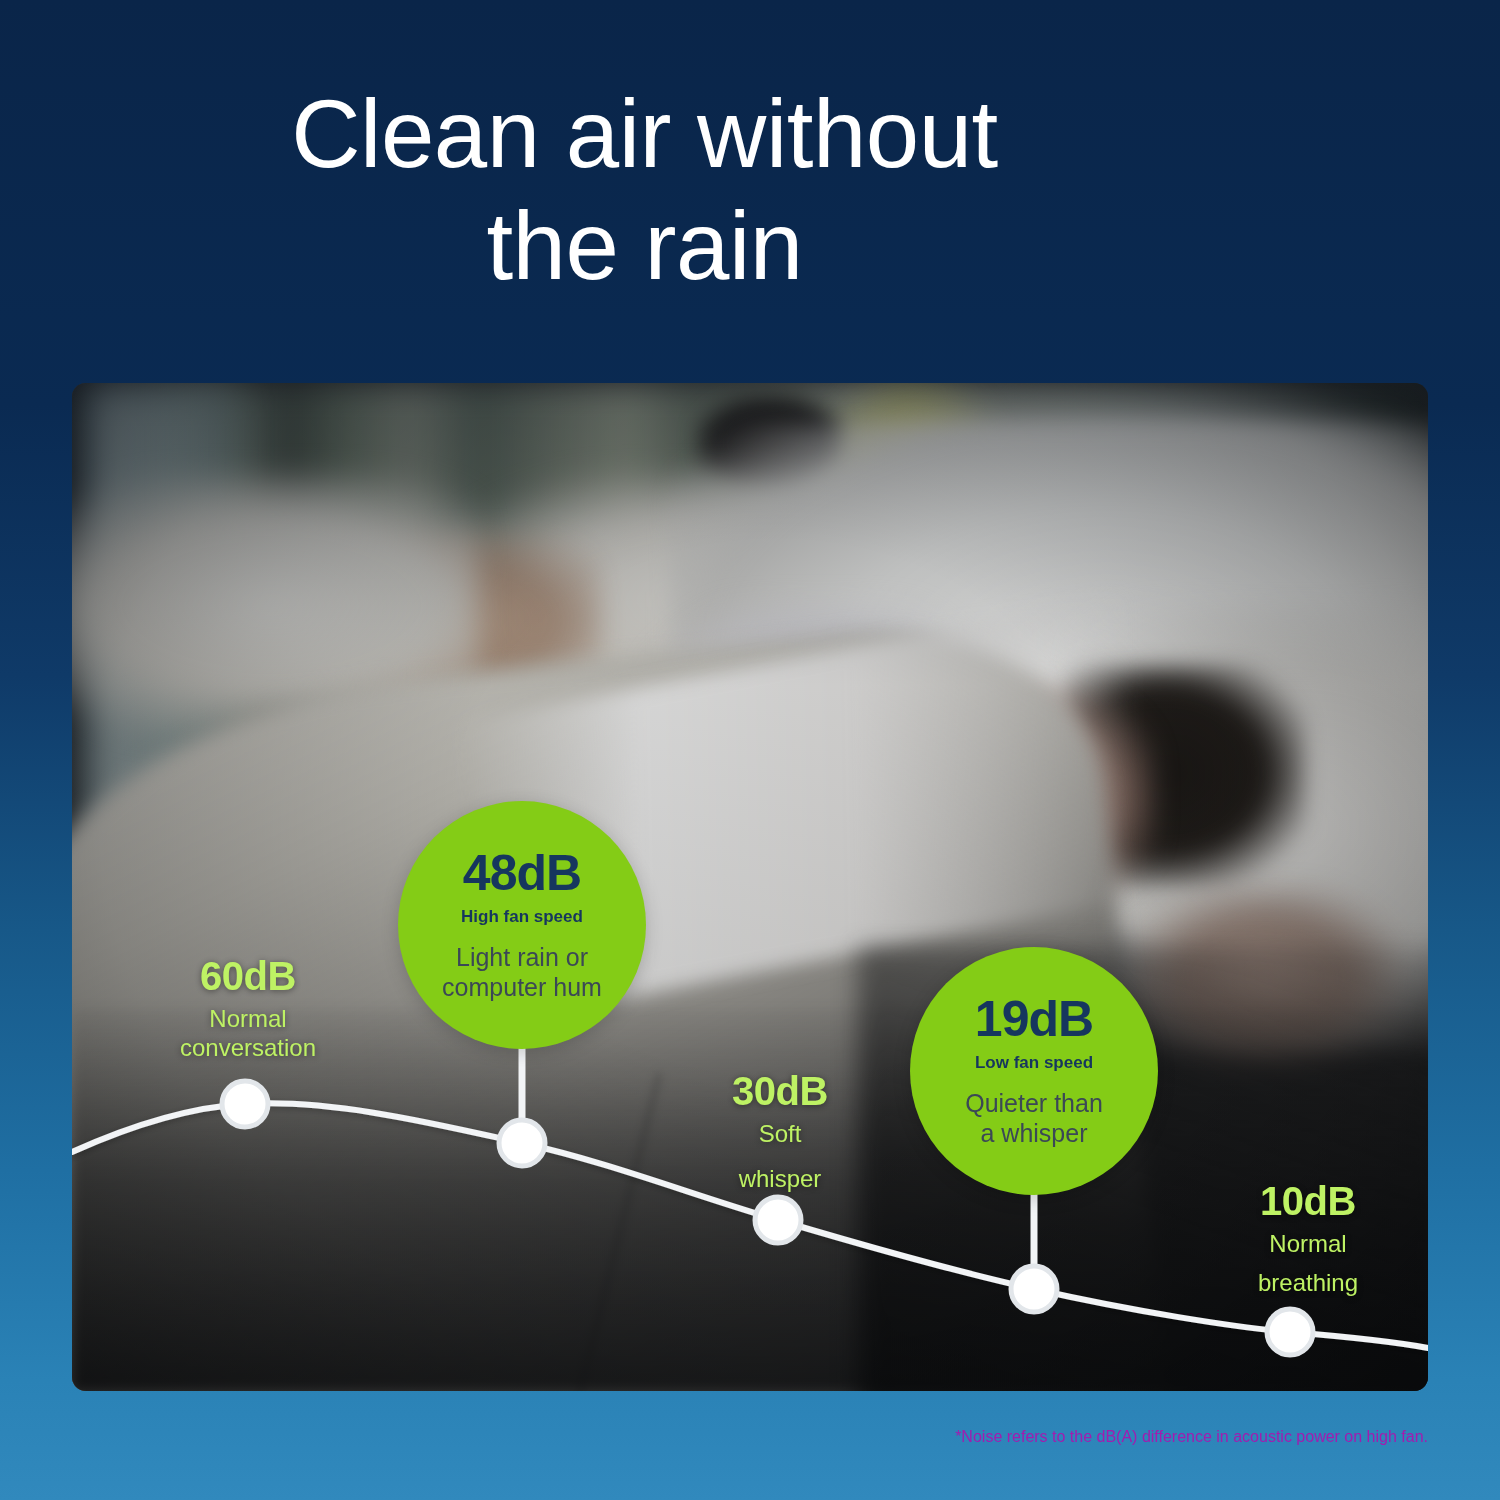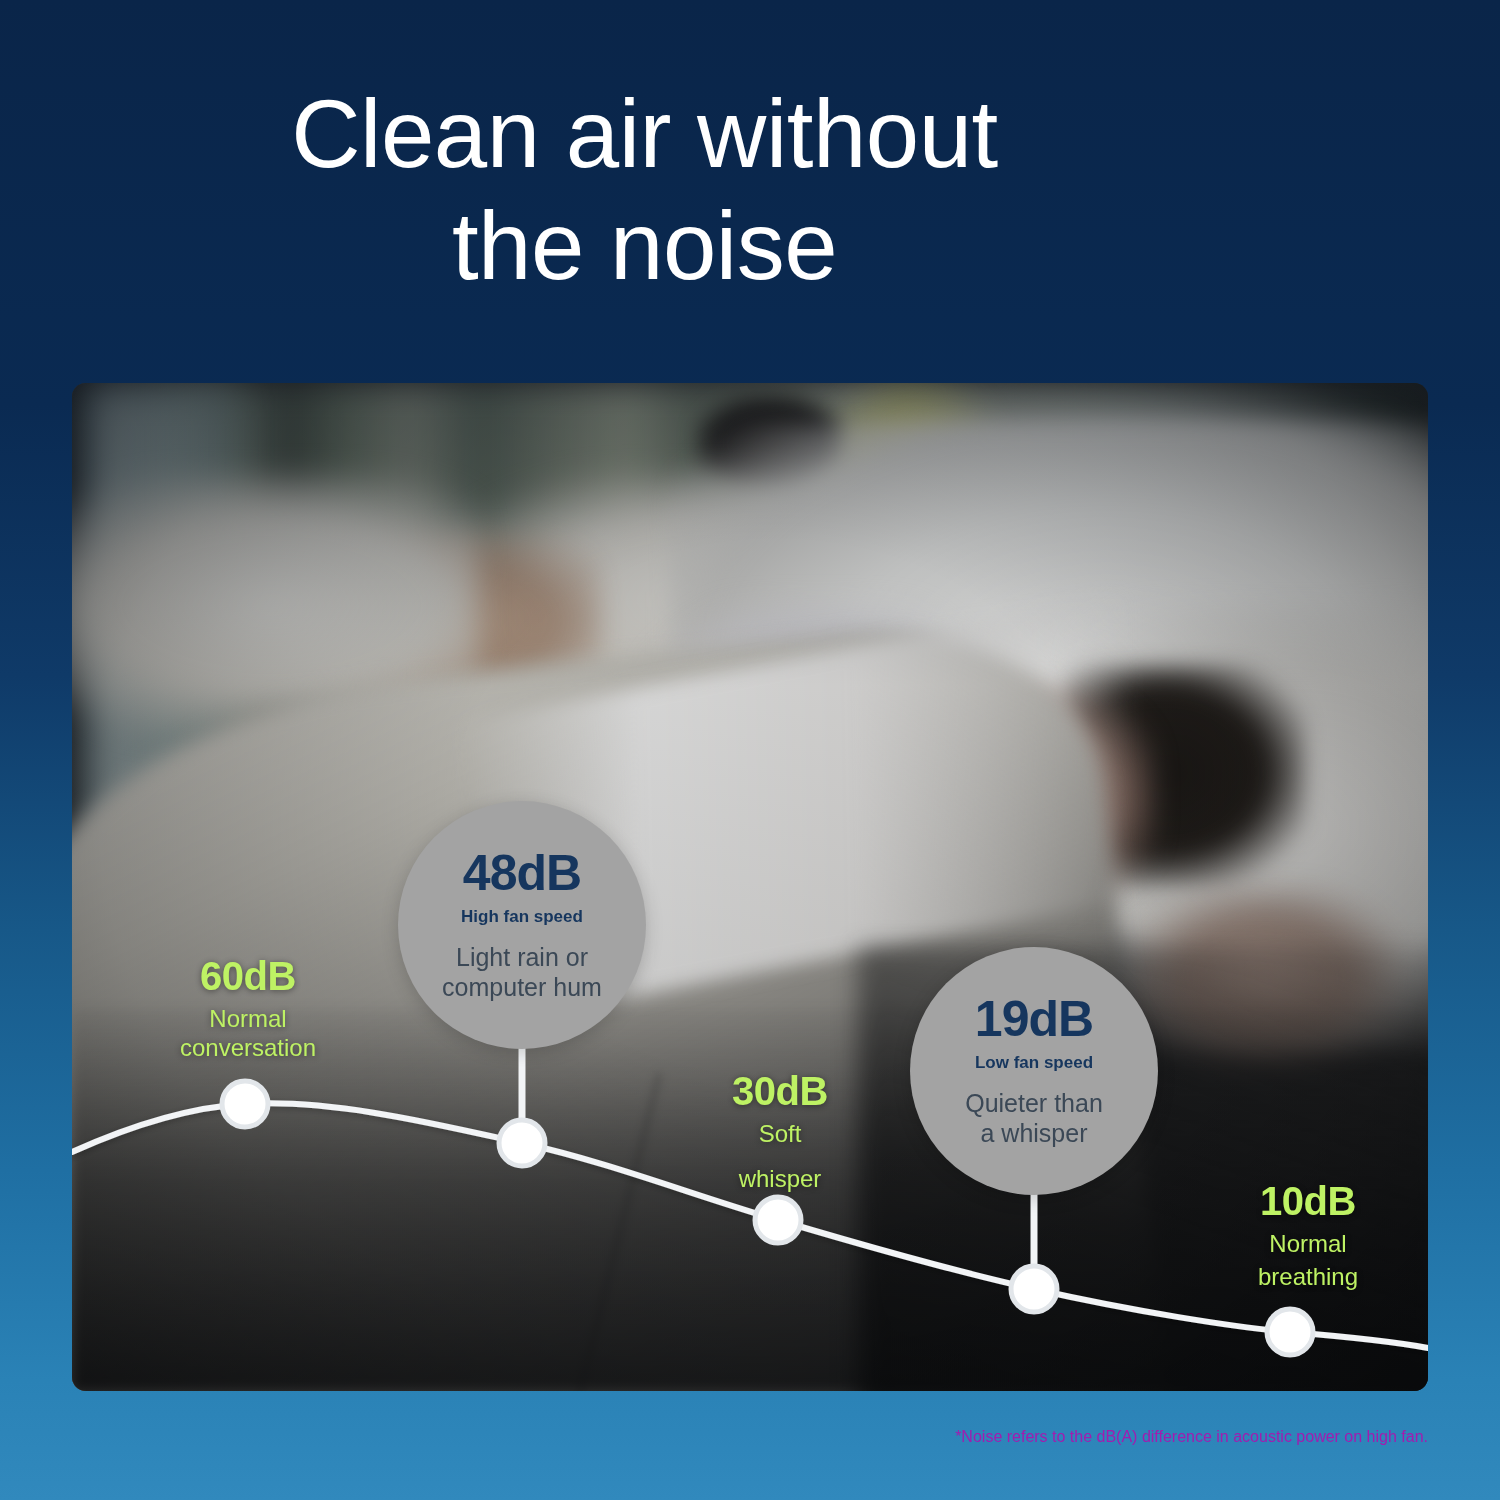--- a/index.html
+++ b/index.html
@@ -189,21 +189,21 @@
     line-height:1.18;
   }
   .label .val { font-size:40px; font-weight:700; letter-spacing:-.5px; display:block; }
   .label .desc { font-size:24px; font-weight:400; display:block; margin-top:5px; }
 
   
   .bubble {
     position:absolute;
     width:248px; height:248px;
     border-radius:50%;
-    background:#a3a3a3;
+    background:#84cc16;
     display:flex; flex-direction:column;
     align-items:center; justify-content:center;
     text-align:center;
     box-shadow:0 4px 18px rgba(0,0,0,.18);
   }
   .bubble .b-val {
     font-size:50px; font-weight:700; color:#16365e;
     letter-spacing:-1px; line-height:1;
   }
   .bubble .b-sub {
@@ -222,21 +222,21 @@
     color:#a21caf;
     font-size:16px;
     text-align:right;
   }
 </style>
 </head>
 <body>
 
 <div class="headline">
   <div>Clean air without</div>
-  <div>the noise</div>
+  <div>the rain</div>
 </div>
 
 <div class="photo-card">
 
   <div class="photo-scene">
     <div class="bg-wall"></div>
     <div class="curtain-light"></div>
     <div class="flower"></div>
     <div class="pillow-far"></div>
     <div class="head-far"></div>
@@ -301,21 +301,21 @@
 
   <div class="label" style="left:628px; top:685px; width:160px;">
     <span class="val">30dB</span>
     <span class="desc">Soft</span>
     <span class="desc" style="margin-top:16px;">whisper</span>
   </div>
 
   <div class="label" style="left:1146px; top:795px; width:180px;">
     <span class="val">10dB</span>
     <span class="desc">Normal</span>
-    <span class="desc" style="margin-top:4px;">breathing</span>
+    <span class="desc" style="margin-top:10px;">breathing</span>
   </div>
 
   <div class="bubble" style="left:326px; top:418px;">
     <div class="b-val">48dB</div>
     <div class="b-sub">High fan speed</div>
     <div class="b-desc">Light rain or</div>
     <div class="b-desc" style="margin-top:0;">computer hum</div>
   </div>
 
   <div class="bubble" style="left:838px; top:564px;">

